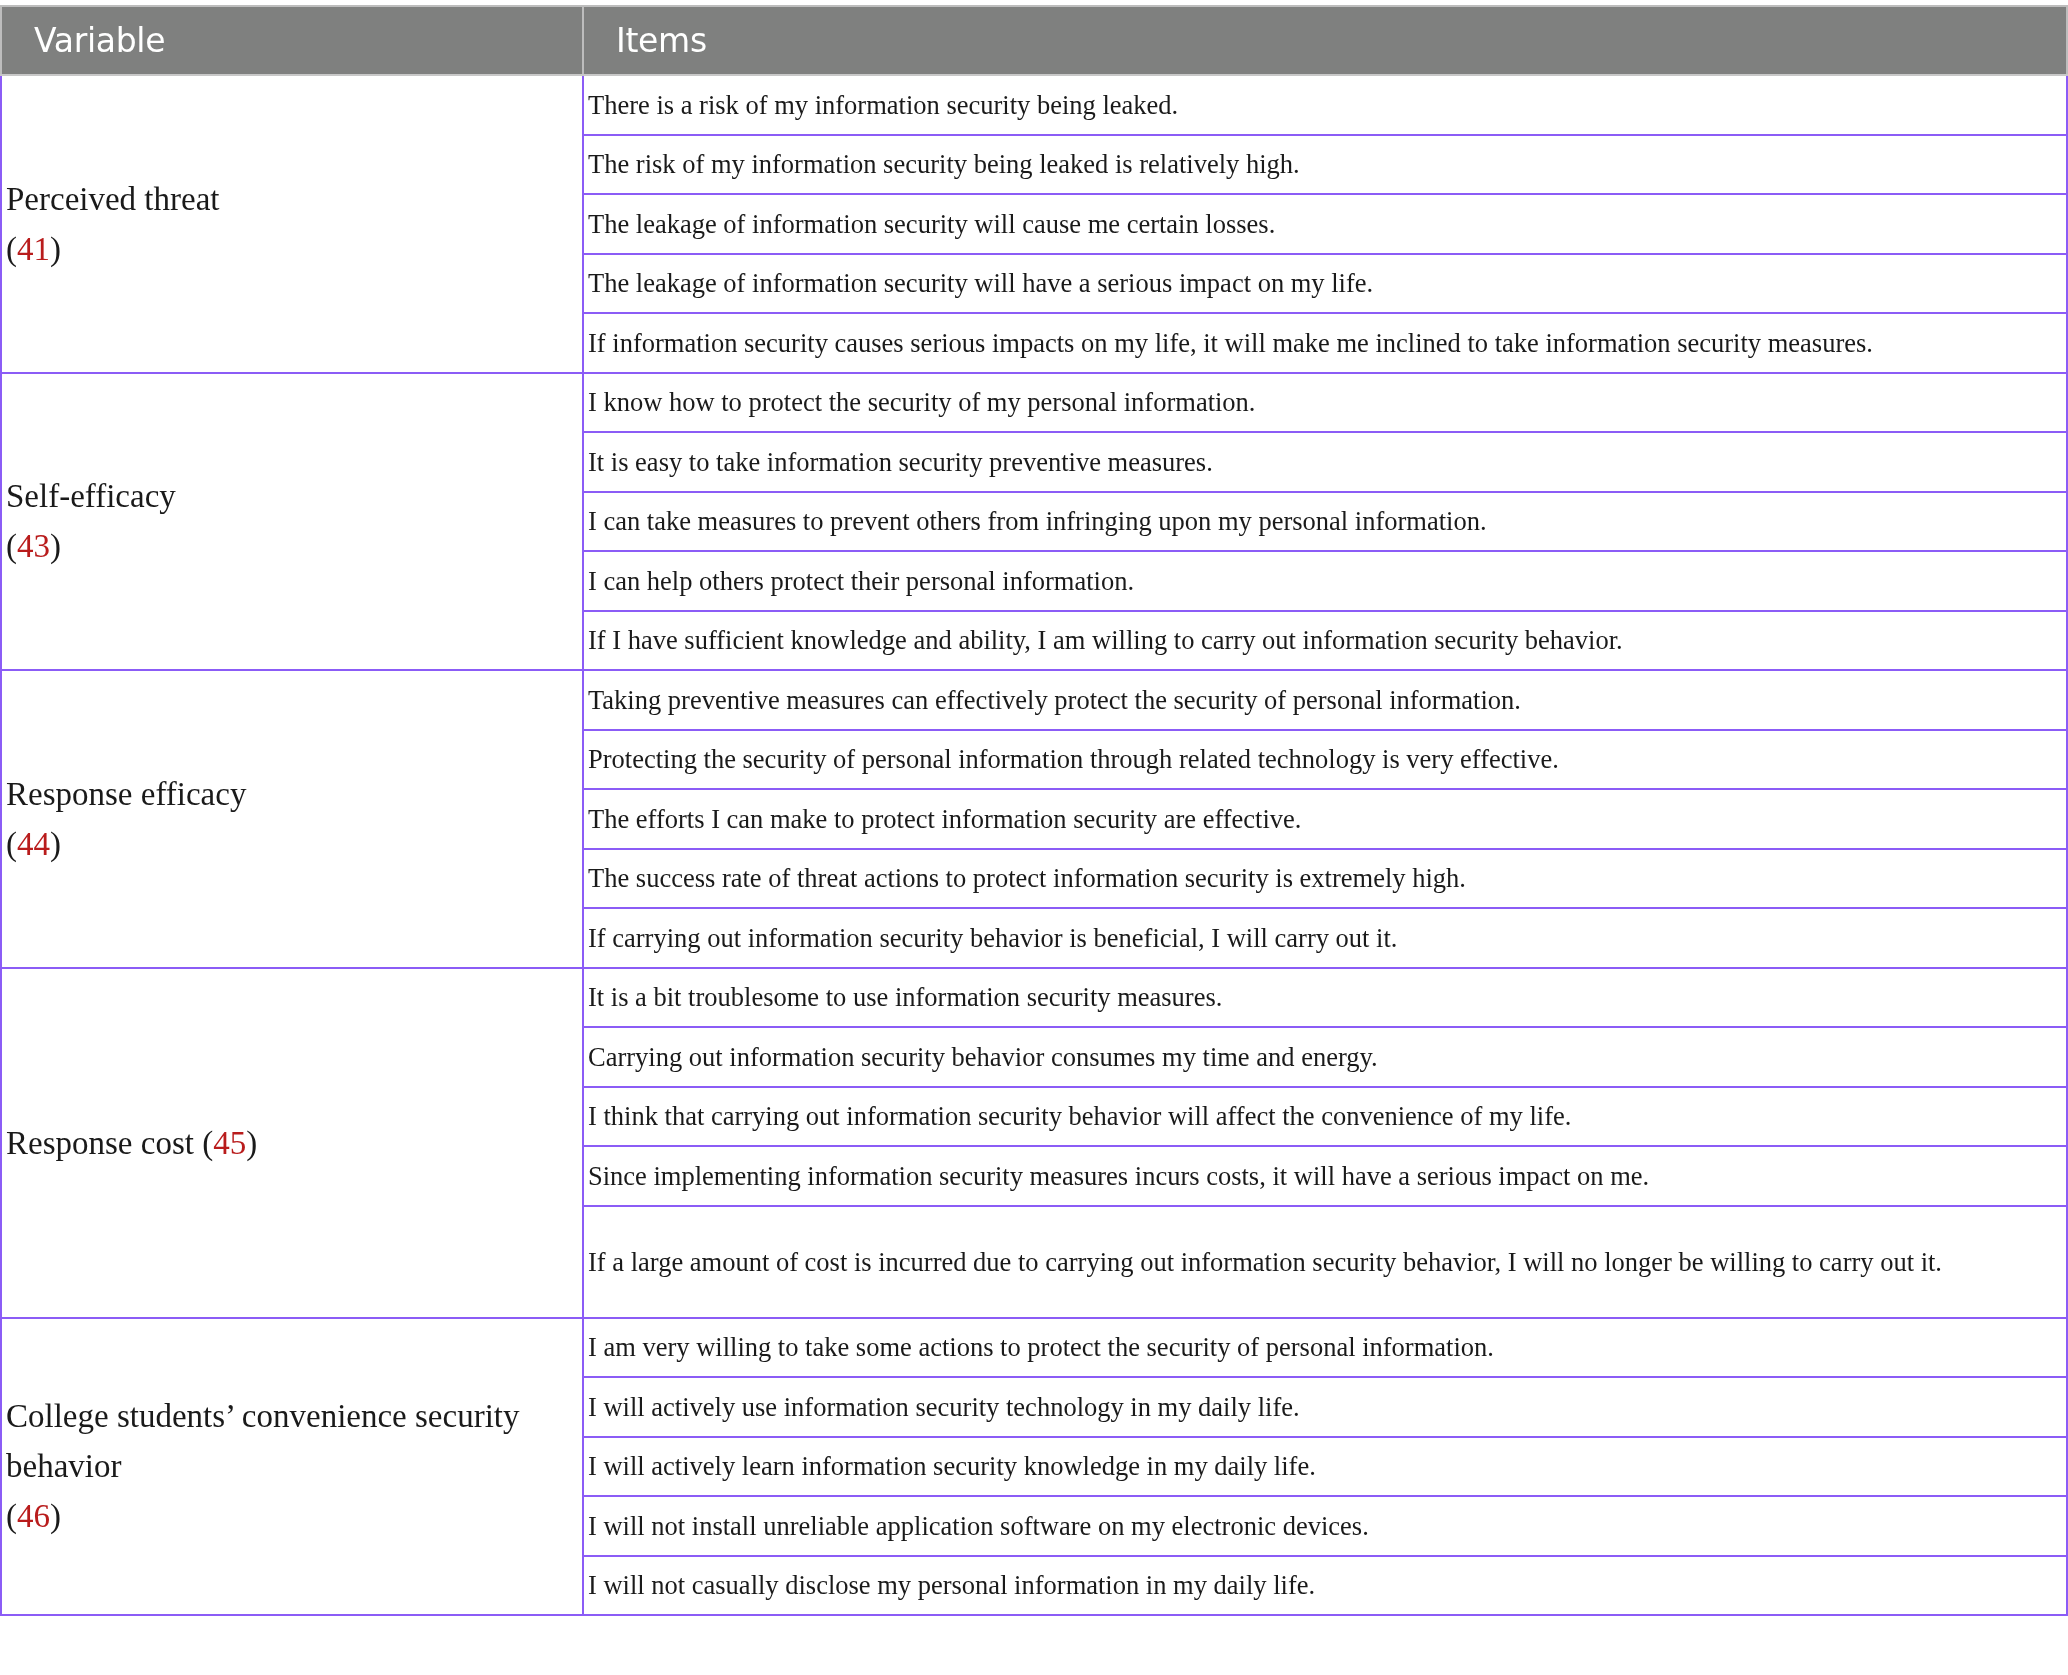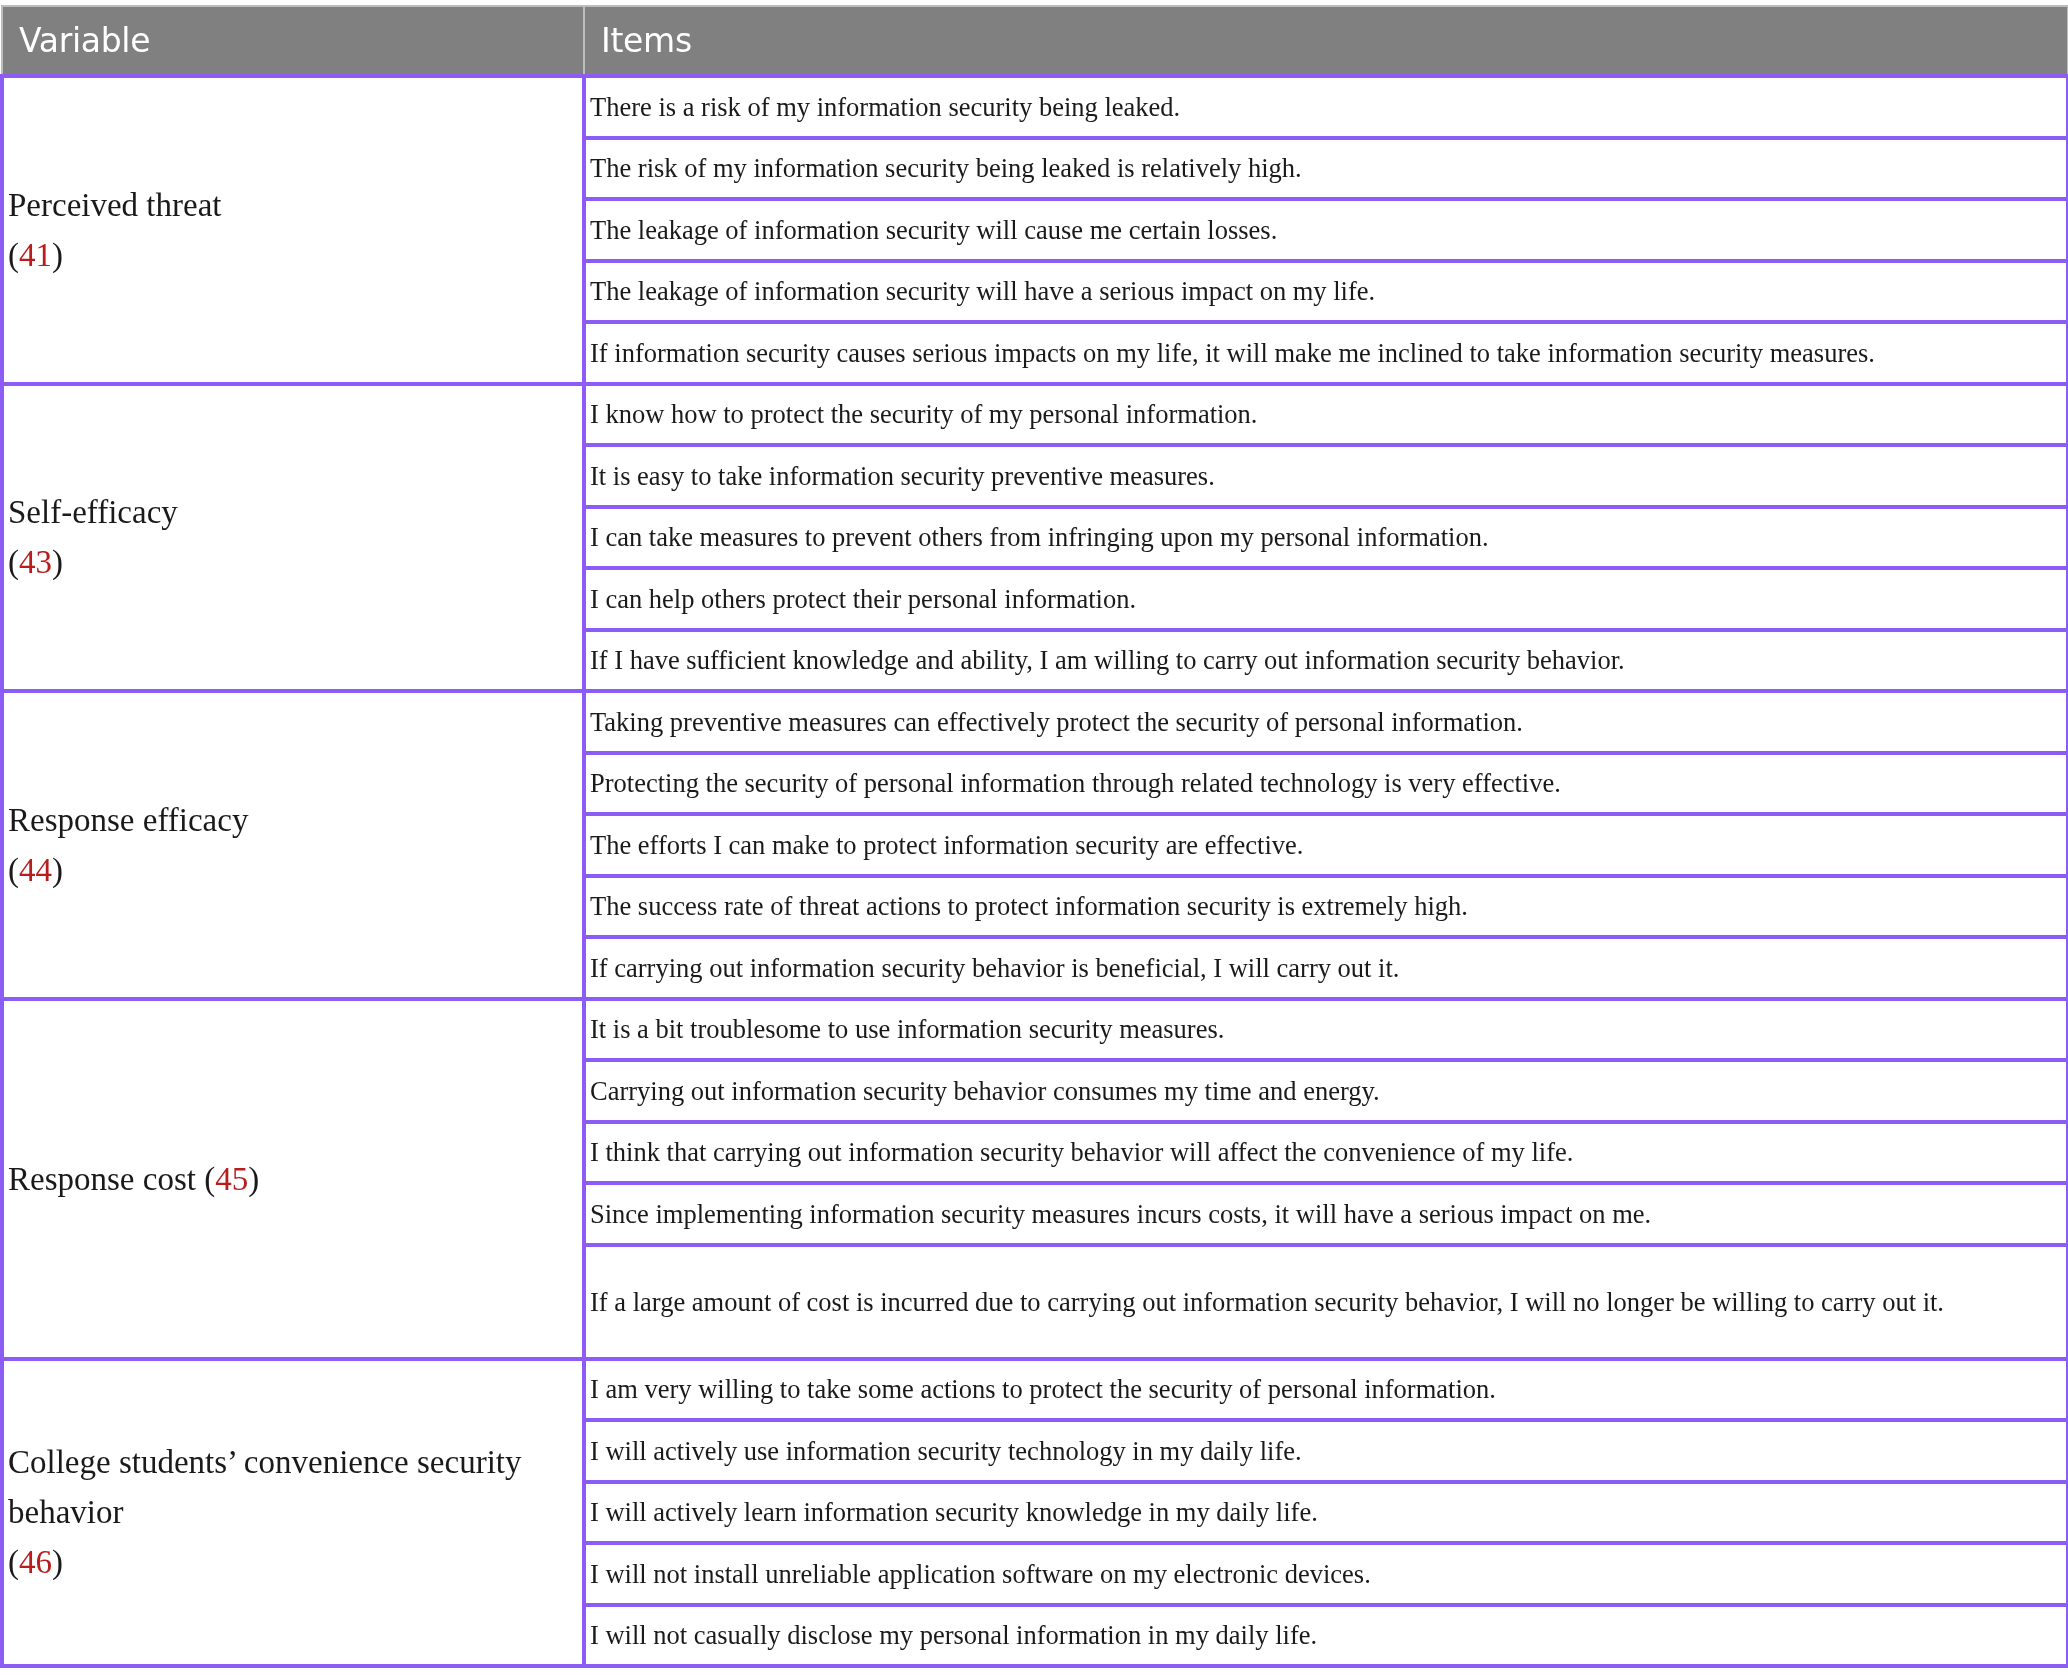--- a/index.html
+++ b/index.html
@@ -24,31 +24,31 @@
     .tbl col.c1 { width: 582px; }
     .tbl col.c2 { width: 1484px; }
     .tbl th {
       background: #7f807f;
       color: #ffffff;
       font-family: "DejaVu Sans", sans-serif;
       font-weight: normal;
       font-size: 33px;
       text-align: left;
       height: 67px;
-      padding: 0 0 0 16px;
+      padding: 0 0 0 32px;
       border: 2px solid #bdbdbd;
       border-bottom: 2px solid #c8c8c8;
       vertical-align: middle;
       letter-spacing: -0.3px;
     }
     .tbl td {
       font-family: "Liberation Serif", serif;
       font-size: 26.5px;
       color: #1a1a1a;
-      border: 4px solid #8b5cf6;
+      border: 2px solid #8b5cf6;
       vertical-align: middle;
       padding: 0 4px;
     }
     .tbl td.item {
       height: 57.5px;
       line-height: 1.0;
     }
     .tbl td.item.tall {
       height: 102px;
       line-height: 50px;

